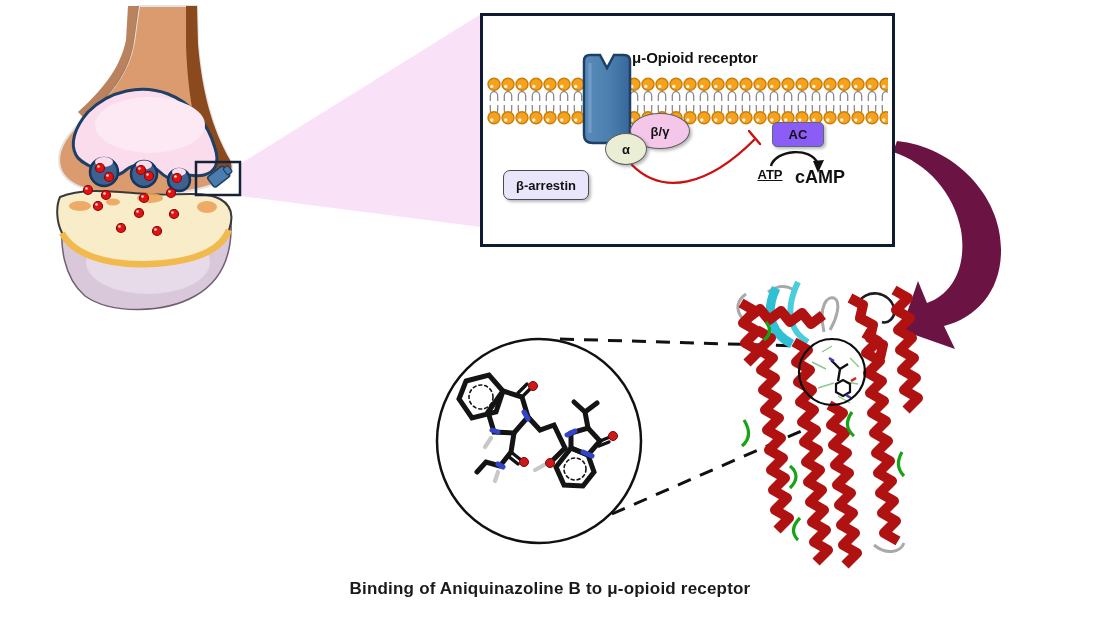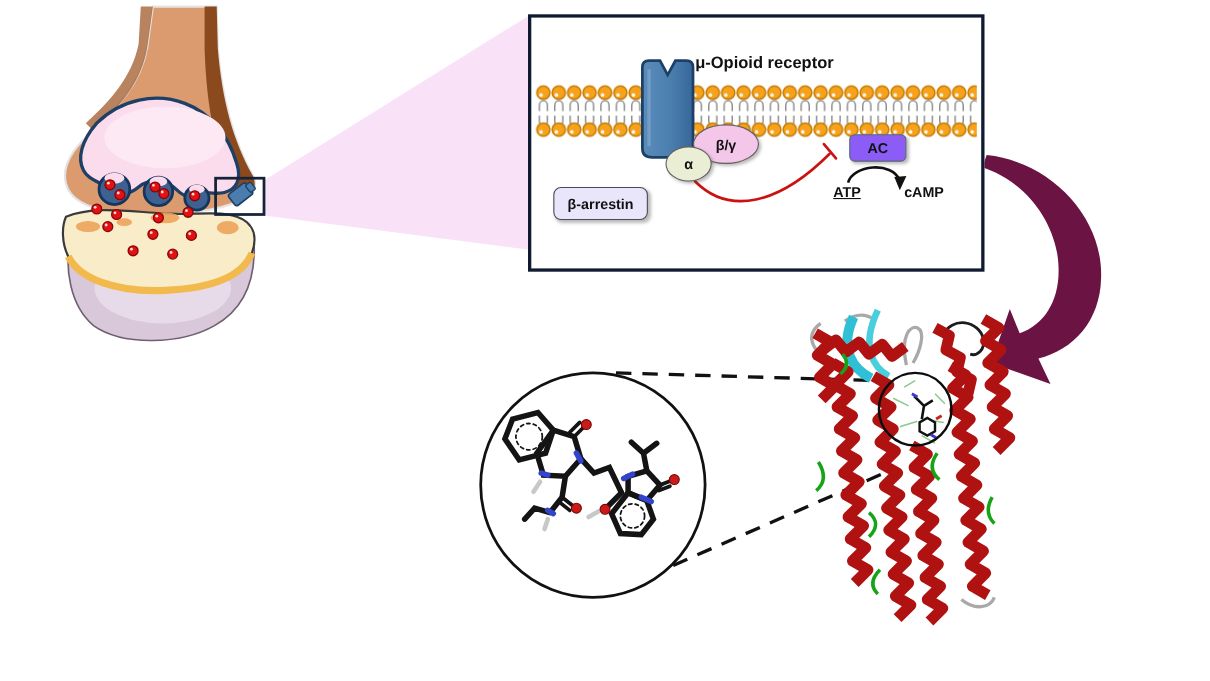--- a/index.html
+++ b/index.html
@@ -16,21 +16,21 @@
         box-shadow:2px 2px 3px rgba(60,60,60,.35);text-align:right;}
   .pill-beta-arrestin{left:20px;top:114px;width:84px;height:28px;background:#e9e6fb;
         border:1.5px solid #4a4a55;border-radius:7px;font-size:13px;margin-top:40px;}
   .ell-alpha{left:122px;top:117px;width:40px;height:30px;background:#eaeed4;
         border:1.5px solid #5f5f5f;border-radius:50%;font-size:13px;z-index:4;}
   .ell-betagamma{left:147px;top:97px;width:58px;height:34px;background:#f4c6ea;
         border:1.5px solid #5f5f5f;border-radius:50%;font-size:13px;z-index:3;}
   .pill-ac{left:289px;top:106px;width:50px;height:23px;background:#8b5cf6;
         border:1.5px solid #5a6a75;border-radius:5px;font-size:13px;z-index:3;}
   .lbl-atp{left:267px;top:151px;width:40px;text-align:center;font-size:13px;text-decoration:underline;}
-  .lbl-camp{left:332px;top:151px;width:50px;text-align:center;font-size:13px;}
+  .lbl-camp{left:312px;top:151px;width:50px;text-align:right;font-size:18px;}
   .caption{position:absolute;left:0;top:579px;width:1100px;text-align:center;
            font-size:17px;font-weight:bold;color:#1a1a1a;z-index:2;letter-spacing:.2px;}
 </style>
 </head>
 <body>
 
 <div class="canvas">
 
   <svg class="bg-svg" width="1100" height="619" viewBox="0 0 1100 619">
 
@@ -257,13 +257,14 @@
     </svg>
     <div class="inset-label inset-title">μ-Opioid receptor</div>
     <div class="inset-label pill pill-beta-arrestin">β-arrestin</div>
     <div class="inset-label pill ell-betagamma">β/γ</div>
     <div class="inset-label pill ell-alpha">α</div>
     <div class="inset-label pill pill-ac">AC</div>
     <div class="inset-label lbl-atp">ATP</div>
     <div class="inset-label lbl-camp">cAMP</div>
   </div>
 
+  <div class="caption">Binding of Aniquinazoline B to μ-opioid receptor</div>
 </div>
 
 </body></html>

